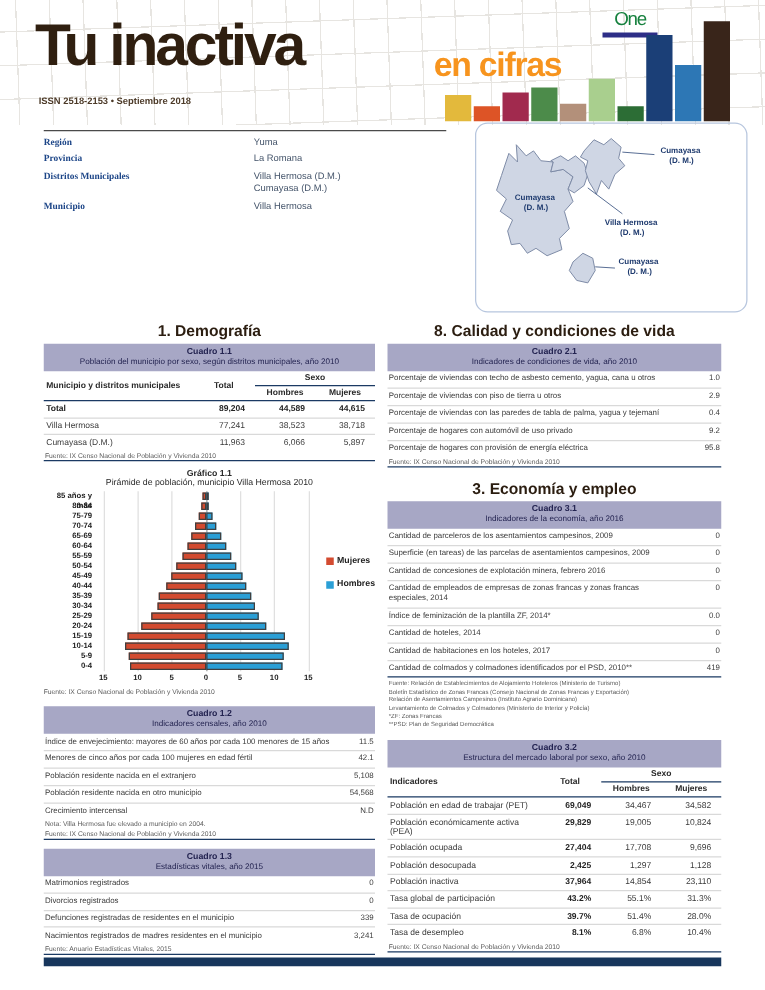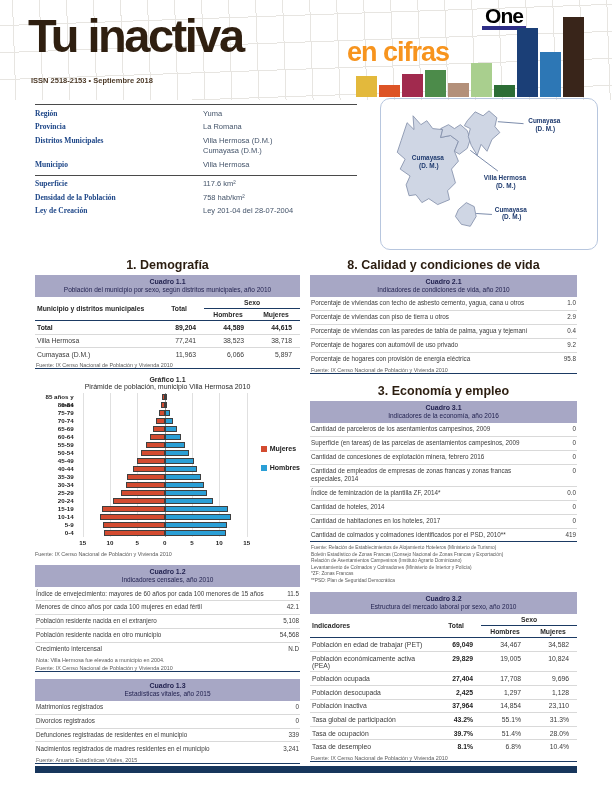--- a/index.html
+++ b/index.html
@@ -13,21 +13,21 @@
     background-image:
       repeating-linear-gradient(90deg,#e7e5e1 0,#e7e5e1 1px,transparent 1px,transparent 27px),
       repeating-linear-gradient(0deg,#e7e5e1 0,#e7e5e1 1px,transparent 1px,transparent 27px);
     transform:rotate(-2deg); }
   .title-main { position:absolute; left:28px; top:8px; font-size:47px; font-weight:800;
     letter-spacing:-2.5px; color:#2f1f10; }
   .title-accent { position:absolute; left:347px; top:37px; font-size:27px; font-weight:800;
     letter-spacing:-1px; color:#f7941e; }
   .issn { position:absolute; left:31px; top:76px; font-size:7.5px; color:#4c3a28; font-weight:bold; }
   .logo { position:absolute; left:482px; top:6px; text-align:center; }
-  .logo-text { font-size:21px; font-weight:700; color:#000000; letter-spacing:-1px; display:block; line-height:20px;}
+  .logo-text { font-size:15px; font-weight:400; color:#15803d; letter-spacing:-1px; display:block; line-height:20px;}
   .logo-strip { display:block; width:44px; height:4px; background:#2d2e87; margin:0 auto; }
   .deco-bars { position:absolute; left:356px; top:17px; width:245px; height:80px;
     display:flex; align-items:flex-end; gap:2px; }
   .deco-bar { width:21px; }
 
   
   .info { position:absolute; left:35px; top:104px; width:322px; font-size:7.5px; }
   .info-group { border-top:1px solid #4a4a4a; padding:2px 0 3px 0; }
   .info-row { display:flex; padding:1.5px 0; }
   .info-label { width:168px; font-weight:bold; color:#1c4587;font-family:Liberation Serif, serif; }
@@ -150,40 +150,20 @@
           <div class="info-label">Distritos Municipales</div>
           <div class="info-value">
             <div>Villa Hermosa (D.M.)</div>
             <div>Cumayasa (D.M.)</div>
           </div>
         </div>
         <div class="info-row">
           <div class="info-label">Municipio</div>
           <div class="info-value">
             <div>Villa Hermosa</div>
-          </div>
-        </div>
-      </div>
-      <div class="info-group">
-        <div class="info-row">
-          <div class="info-label">Superficie</div>
-          <div class="info-value">
-            <div>117.6 km²</div>
-          </div>
-        </div>
-        <div class="info-row">
-          <div class="info-label">Densidad de la Población</div>
-          <div class="info-value">
-            <div>758 hab/km²</div>
-          </div>
-        </div>
-        <div class="info-row">
-          <div class="info-label">Ley de Creación</div>
-          <div class="info-value">
-            <div>Ley 201-04 del 28-07-2004</div>
           </div>
         </div>
       </div>
     </div>
 
   <div class="mapbox">
     <svg width="216" height="150" viewBox="0 0 218 152">
       <polygon class="map-shape" points="20,42 26,24 33,31 32,17 40,26 46,22 52,30 62,31 60,39 70,37 78,43 74,53 78,63 71,71 75,85 67,93 69,102 57,107 48,101 41,105 35,97 28,98 25,87 29,78 19,71 24,61 16,54"></polygon>
       <polygon class="map-shape" points="60,30 68,26 74,30 80,26 87,32 90,41 87,50 79,56 74,53 78,43 70,37 60,39 62,31"></polygon>
       <polygon class="map-shape" points="87,22 95,13 103,17 109,12 117,19 115,28 120,34 112,41 107,53 101,46 97,57 91,47 88,38 90,30 84,27"></polygon>

